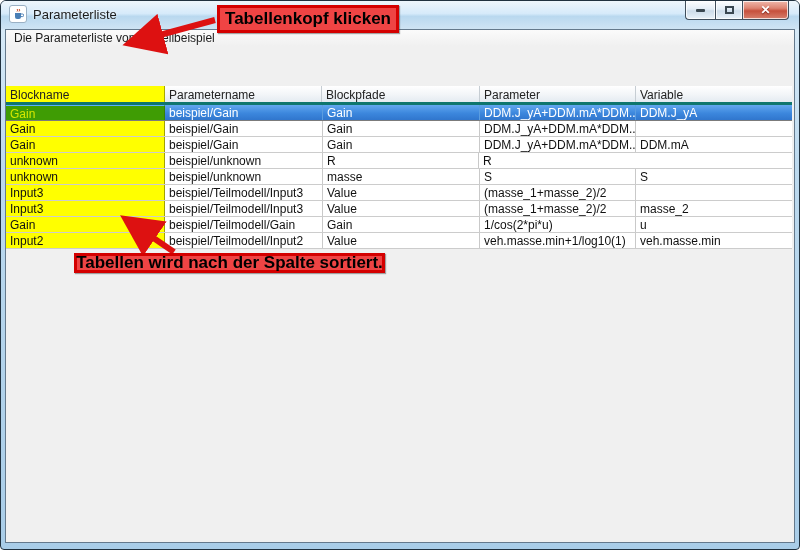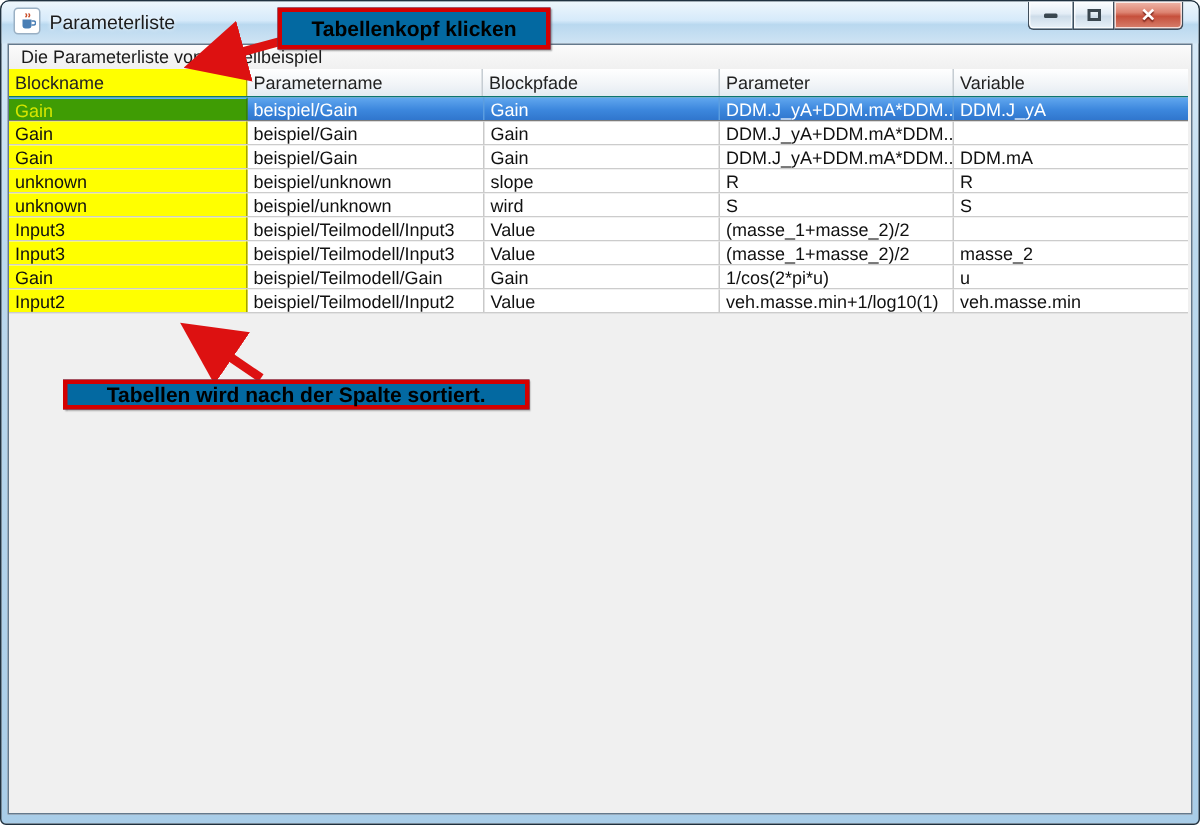--- a/index.html
+++ b/index.html
@@ -48,21 +48,21 @@
     background:#f0f0f0; border:1px solid #64798c;
   }
   .subtitle {
     position:absolute; left:0; top:0; right:0; height:16px;
     background:linear-gradient(180deg,#fbfbfb,#f0f0f0);
     font-size:12px; color:#1b1b1b; padding-left:8px; line-height:16px;
   }
 
   
   .table { position:absolute; left:0; top:16px; right:2px; }
-  .thead { display:flex; height:19px; border-bottom:1px solid #0f766e; }
+  .thead { display:flex; height:19px; border-bottom:3px solid #0f766e;margin-top:40px; }
   .th {
     background:linear-gradient(180deg,#ffffff 0%,#f2f5f8 55%,#e4ebf1 100%);
     border-right:1px solid #c6cdd3;
     font-size:12px; color:#222; padding:2px 0 0 4px; overflow:hidden; white-space:nowrap;
   }
   .th.sorted { background:#ffff00; border-right:1px solid #a9a900; }
   .row { display:flex; height:16px; border-bottom:1px solid #cccccc; background:#ffffff; }
   .cell {
     font-size:12px; color:#111; padding:1px 0 0 4px; overflow:hidden; white-space:nowrap;
     border-right:1px solid #c9c9c9;
@@ -70,25 +70,26 @@
   .c0 { width:159px; } .c1 { width:158px; } .c2 { width:157px; } .c3 { width:156px; }
   .c4 { flex:1; border-right:none; }
   .row .c0 { background:#ffff00; border-right:1px solid #a2a200; }
   .row.selected { background:linear-gradient(180deg,#61a7ef 0%,#3c87dd 55%,#3076cd 100%); border-bottom:1px solid #7b7b7b; }
   .row.selected .cell { color:#ffffff; border-right-color:#5b9de0; }
   .row.selected .c0 { background:#3f9c04; color:#d5e600; border-top:1px solid #58b0ff; border-right:1px solid #357f08; }
 
   
   .overlay-svg { position:absolute; left:0; top:0; width:800px; height:550px; pointer-events:none; }
   .callout {
-    position:absolute; background:#0369a1; border:3px solid #d40000;
-    font-size:14px; font-weight:bold; color:#000;
+    position:absolute; background:#ef4444; border:3px solid #d40000;
+    font-size:17px; font-weight:bold; color:#000;
     display:flex; align-items:center; justify-content:center;
     box-shadow:1px 1px 1px rgba(60,60,60,.45);
     white-space:nowrap;
+    margin-left:32px;
   }
   .callout.top { left:185px; top:5px; width:182px; height:28px; }
   .callout.bottom { left:42px; top:253px; width:311px; height:20px; }
 </style>
 </head>
 <body>
 
 <div class="window">
 
   <div class="titlebar">
@@ -143,28 +144,27 @@
       <div class="row">
         <div class="cell c0">Gain</div>
         <div class="cell c1">beispiel/Gain</div>
         <div class="cell c2">Gain</div>
         <div class="cell c3">DDM.J_yA+DDM.mA*DDM....</div>
         <div class="cell c4">DDM.mA</div>
       </div>
       <div class="row">
         <div class="cell c0">unknown</div>
         <div class="cell c1">beispiel/unknown</div>
-        <div class="cell c2">slope</div>
         <div class="cell c3">R</div>
         <div class="cell c4">R</div>
       </div>
       <div class="row">
         <div class="cell c0">unknown</div>
         <div class="cell c1">beispiel/unknown</div>
-        <div class="cell c2">wird</div>
+        <div class="cell c2">masse</div>
         <div class="cell c3">S</div>
         <div class="cell c4">S</div>
       </div>
       <div class="row">
         <div class="cell c0">Input3</div>
         <div class="cell c1">beispiel/Teilmodell/Input3</div>
         <div class="cell c2">Value</div>
         <div class="cell c3">(masse_1+masse_2)/2</div>
       </div>
       <div class="row">

